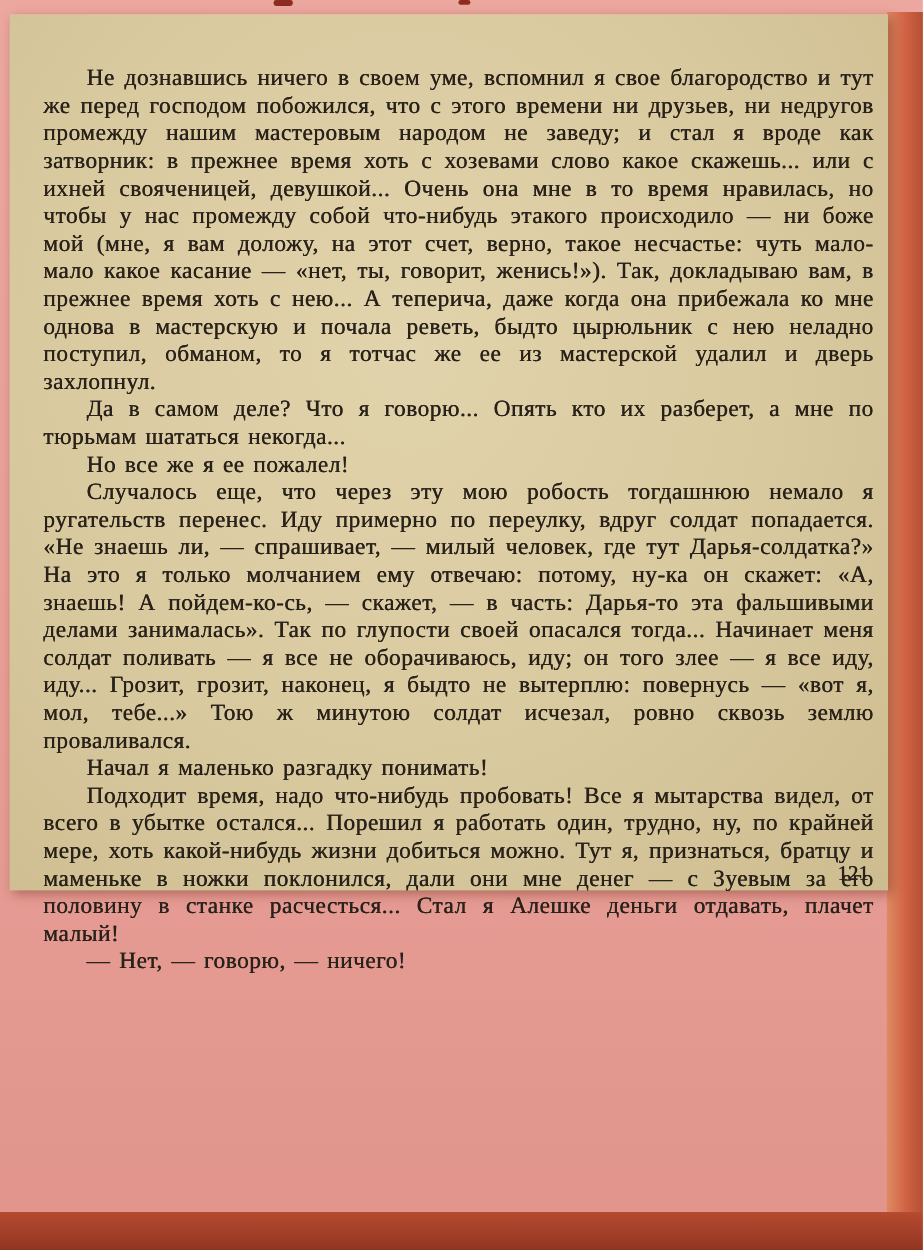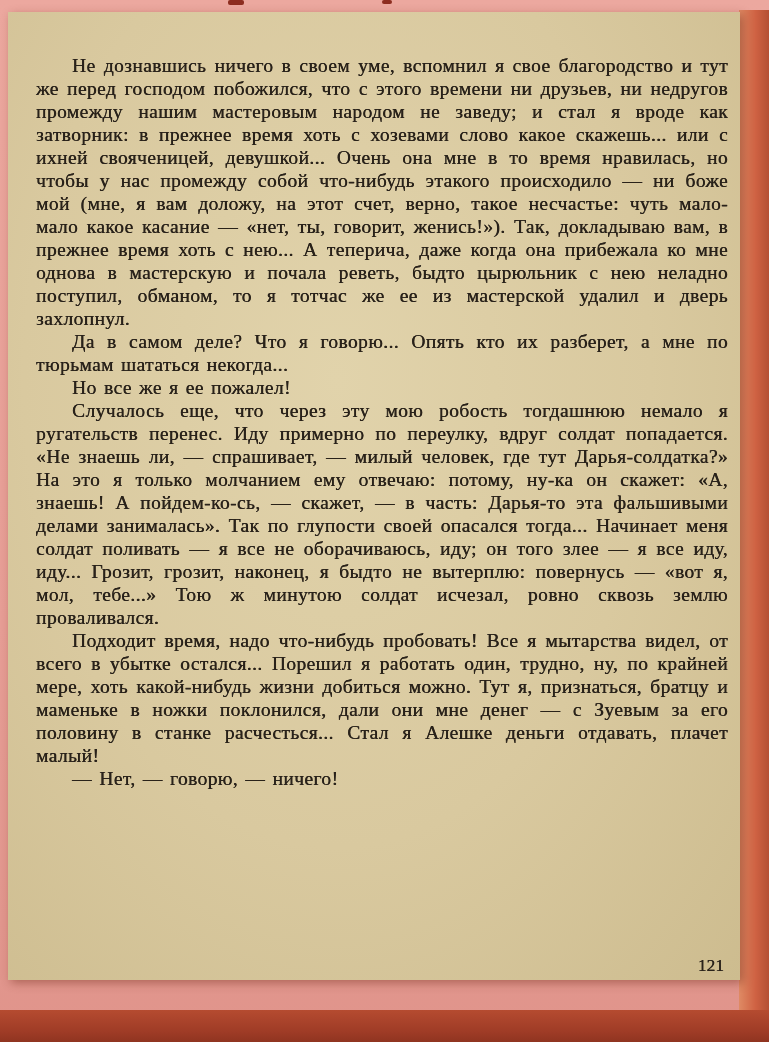--- a/index.html
+++ b/index.html
@@ -35,21 +35,21 @@
     background: #8d2d20;
     border-radius: 2px;
   }
   .edge-mark.m1 { left: 228px; top: 0; width: 16px; height: 5px; }
   .edge-mark.m2 { left: 382px; top: 0; width: 10px; height: 4px; }
   .paper {
     position: absolute;
     left: 8px;
     top: 12px;
     width: 732px;
-    height: 968px;
+    height: 730px;
     background: radial-gradient(ellipse at 45% 38%, #e1d3ab 0%, #d9c99f 55%, #cdbc8f 100%);
     box-shadow: 3px 3px 9px rgba(110, 40, 25, 0.45);
   }
   .text-block {
     position: absolute;
     left: 28px;
     top: 42px;
     width: 692px;
     color: #29221a;
     font-size: 19.5px;
@@ -80,17 +80,18 @@
 <div class="edge-bottom"></div>
 <div class="edge-mark m1"></div>
 <div class="edge-mark m2"></div>
 
 <div class="paper">
   <div class="text-block">
     <p>Не дознавшись ничего в своем уме, вспомнил я свое благородство и тут же перед господом побожился, что с этого времени ни друзьев, ни недругов промежду нашим мастеровым народом не заведу; и стал я вроде как затворник: в прежнее время хоть с хозевами слово какое скажешь... или с ихней свояченицей, девушкой... Очень она мне в то время нравилась, но чтобы у нас промежду собой что-нибудь этакого происходило — ни боже мой (мне, я вам доложу, на этот счет, верно, такое несчастье: чуть мало-мало какое касание — «нет, ты, говорит, женись!»). Так, докладываю вам, в прежнее время хоть с нею... А теперича, даже когда она прибежала ко мне однова в мастерскую и почала реветь, быдто цырюльник с нею неладно поступил, обманом, то я тотчас же ее из мастерской удалил и дверь захлопнул.</p>
     <p>Да в самом деле? Что я говорю... Опять кто их разберет, а мне по тюрьмам шататься некогда...</p>
     <p>Но все же я ее пожалел!</p>
     <p>Случалось еще, что через эту мою робость тогдашнюю немало я ругательств перенес. Иду примерно по переулку, вдруг солдат попадается. «Не знаешь ли, — спрашивает, — милый человек, где тут Дарья-солдатка?» На это я только молчанием ему отвечаю: потому, ну-ка он скажет: «А, знаешь! А пойдем-ко-сь, — скажет, — в часть: Дарья-то эта фальшивыми делами занималась». Так по глупости своей опасался тогда... Начинает меня солдат поливать — я все не оборачиваюсь, иду; он того злее — я все иду, иду... Грозит, грозит, наконец, я быдто не вытерплю: повернусь — «вот я, мол, тебе...» Тою ж минутою солдат исчезал, ровно сквозь землю проваливался.</p>
+    <p>Начал я маленько разгадку понимать!</p>
     <p>Подходит время, надо что-нибудь пробовать! Все я мытарства видел, от всего в убытке остался... Порешил я работать один, трудно, ну, по крайней мере, хоть какой-нибудь жизни добиться можно. Тут я, признаться, братцу и маменьке в ножки поклонился, дали они мне денег — с Зуевым за его половину в станке расчесться... Стал я Алешке деньги отдавать, плачет малый!</p>
     <p>— Нет, — говорю, — ничего!</p>
   </div>
   <div class="page-number">121</div>
 </div>
 
 </body></html>

